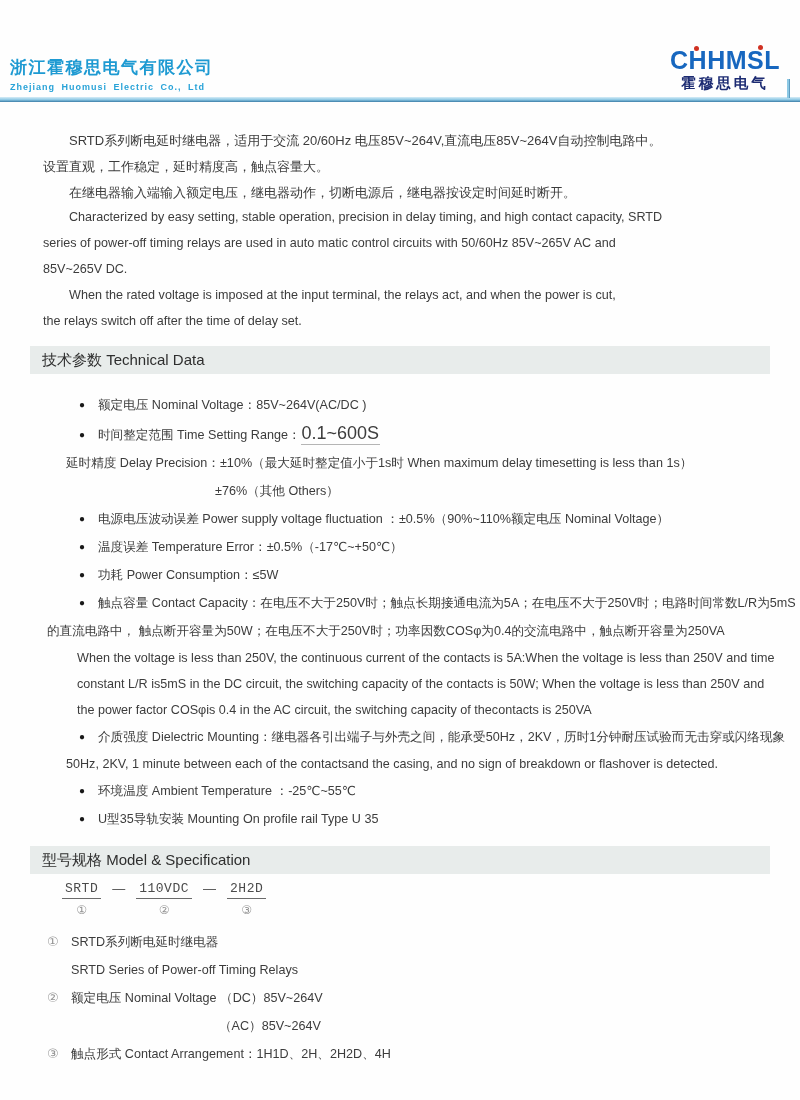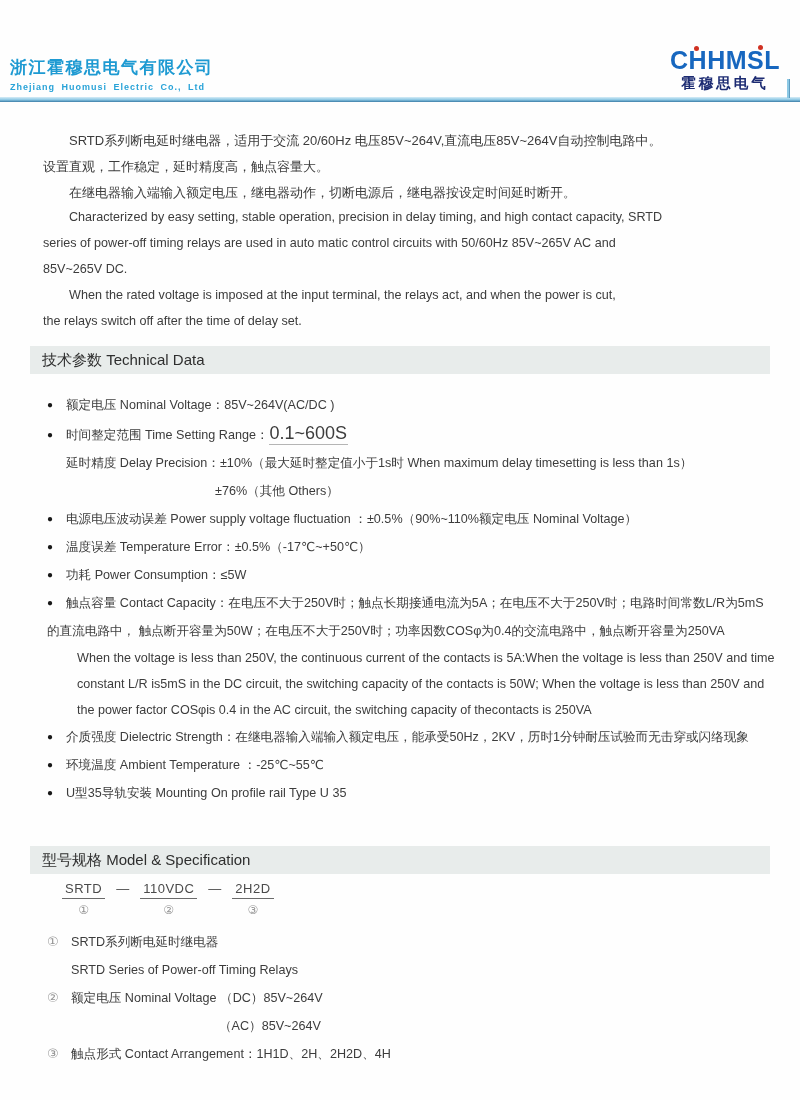--- a/index.html
+++ b/index.html
@@ -35,34 +35,34 @@
   .indent { padding-left: 26px; }
 
   
   .band { position: absolute; left: 30px; width: 740px; height: 28px; background: #e8eceb;
     font-size: 15px; color: #2e2e2e; line-height: 28px; padding-left: 12px; }
   #band-tech  { top: 346px; }
   #band-model { top: 846px; }
 
   
   .tech { position: absolute; top: 391px; left: 47px; width: 725px; font-size: 12.6px; }
-  .trow { line-height: 28px; white-space: nowrap; }
+  .trow { line-height: 28px; white-space: nowrap; margin-left: 32px; }
   .bullet { display: inline-block; width: 19px; font-size: 10px; color: #181818; vertical-align: 1px; }
   .cont   { padding-left: 19px; line-height: 28px; white-space: nowrap; }
   .cont-en { padding-left: 30px; line-height: 26px; white-space: nowrap; }
   .cont-en2 { padding-left: 19px; line-height: 26px; white-space: nowrap; }
   .cont-flush { padding-left: 0; line-height: 28px; white-space: nowrap; }
   .sub-center { padding-left: 168px; line-height: 28px; white-space: nowrap; }
   .uval { border-bottom: 1px solid #b5b5b5; padding: 0 1px 1px; font-size: 18px; }
 
   
   .model-code { position: absolute; top: 881px; left: 62px; display: flex; align-items: flex-start;
     font-size: 13px; color: #4a4a4a; }
   .mc-col { display: flex; flex-direction: column; align-items: center; }
-  .mc-code { border-bottom: 1px solid #6a6a6a; padding: 0 3px 2px; letter-spacing: 0.5px; }
+  .mc-code { border-bottom: 1px solid #6a6a6a; padding: 0 3px 2px; letter-spacing: 0.5px; font-family: Liberation Mono, monospace; }
   .mc-num { margin-top: 4px; font-size: 12px; color: #949494; }
   .mc-dash { margin: 0 11px; color: #4a4a4a; }
 
   .model-list { position: absolute; top: 928px; left: 47px; width: 725px; font-size: 12.6px; }
   .m-row { line-height: 27.6px; white-space: nowrap; }
   .m-num { display: inline-block; width: 24px; color: #949494; font-size: 13px; }
   .m-sub  { padding-left: 24px; line-height: 27.6px; white-space: nowrap; }
   .m-sub2 { padding-left: 172px; line-height: 27.6px; white-space: nowrap; }
 </style>
 </head>
@@ -119,22 +119,23 @@
       <span class="bullet">●</span><span>功耗 Power Consumption：≤5W</span>
     </div>
     <div class="trow">
       <span class="bullet">●</span><span>触点容量 Contact Capacity：在电压不大于250V时；触点长期接通电流为5A；在电压不大于250V时；电路时间常数L/R为5mS</span>
     </div>
     <div class="cont-flush">的直流电路中， 触点断开容量为50W；在电压不大于250V时；功率因数COSφ为0.4的交流电路中，触点断开容量为250VA</div>
     <div class="cont-en">When the voltage is less than 250V, the continuous current of the contacts is 5A:When the voltage is  less than  250V and time</div>
     <div class="cont-en">constant  L/R  is5mS  in  the DC circuit, the switching capacity of the contacts is 50W; When the voltage is less  than 250V and</div>
     <div class="cont-en">the  power  factor   COSφis 0.4 in  the  AC  circuit, the switching capacity  of  thecontacts is 250VA</div>
     <div class="trow">
-      <span class="bullet">●</span><span>介质强度 Dielectric Strength：在继电器输入端输入额定电压，能承受50Hz，2KV，历时1分钟耐压试验而无击穿或闪络现象</span>
+      <span class="bullet">●</span><span>介质强度 Dielectric Mounting：继电器各引出端子与外壳之间，能承受50Hz，2KV，历时1分钟耐压试验而无击穿或闪络现象</span>
     </div>
+    <div class="cont-en2">50Hz, 2KV, 1 minute between each of the contactsand the casing, and no sign of breakdown or flashover is detected.</div>
     <div class="trow">
       <span class="bullet">●</span><span>环境温度 Ambient Temperature  ：-25℃~55℃</span>
     </div>
     <div class="trow">
       <span class="bullet">●</span><span>U型35导轨安装    Mounting On profile rail Type U 35</span>
     </div>
   </div>
 
   <div class="band" id="band-model">型号规格 Model &amp; Specification</div>
 

